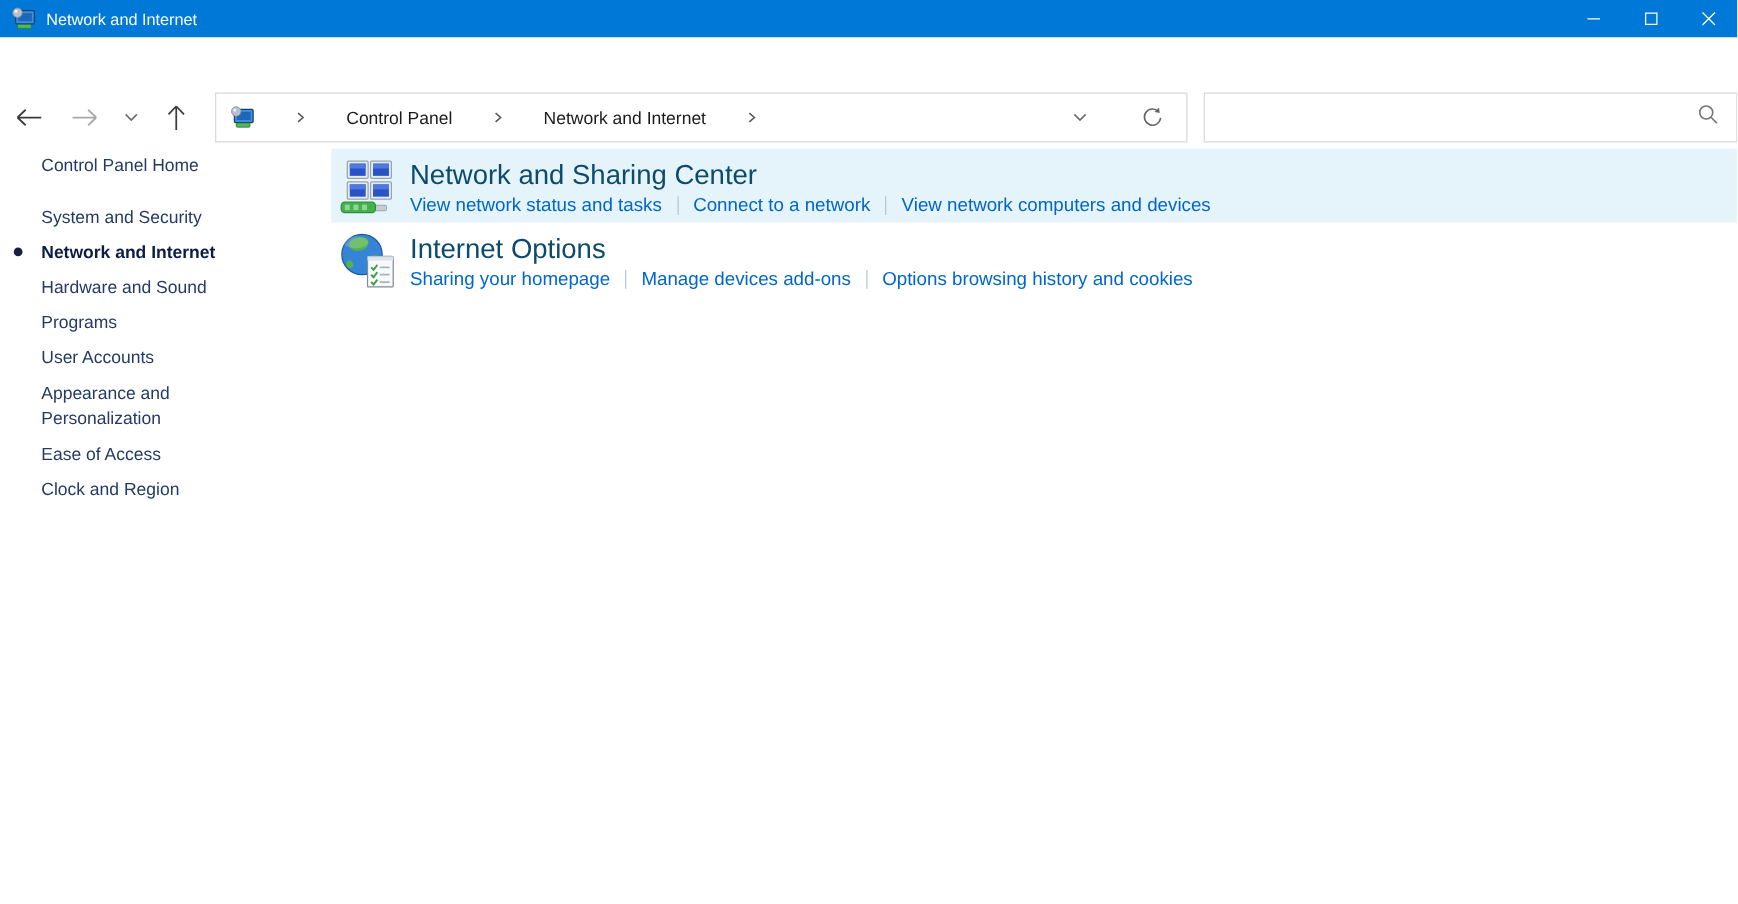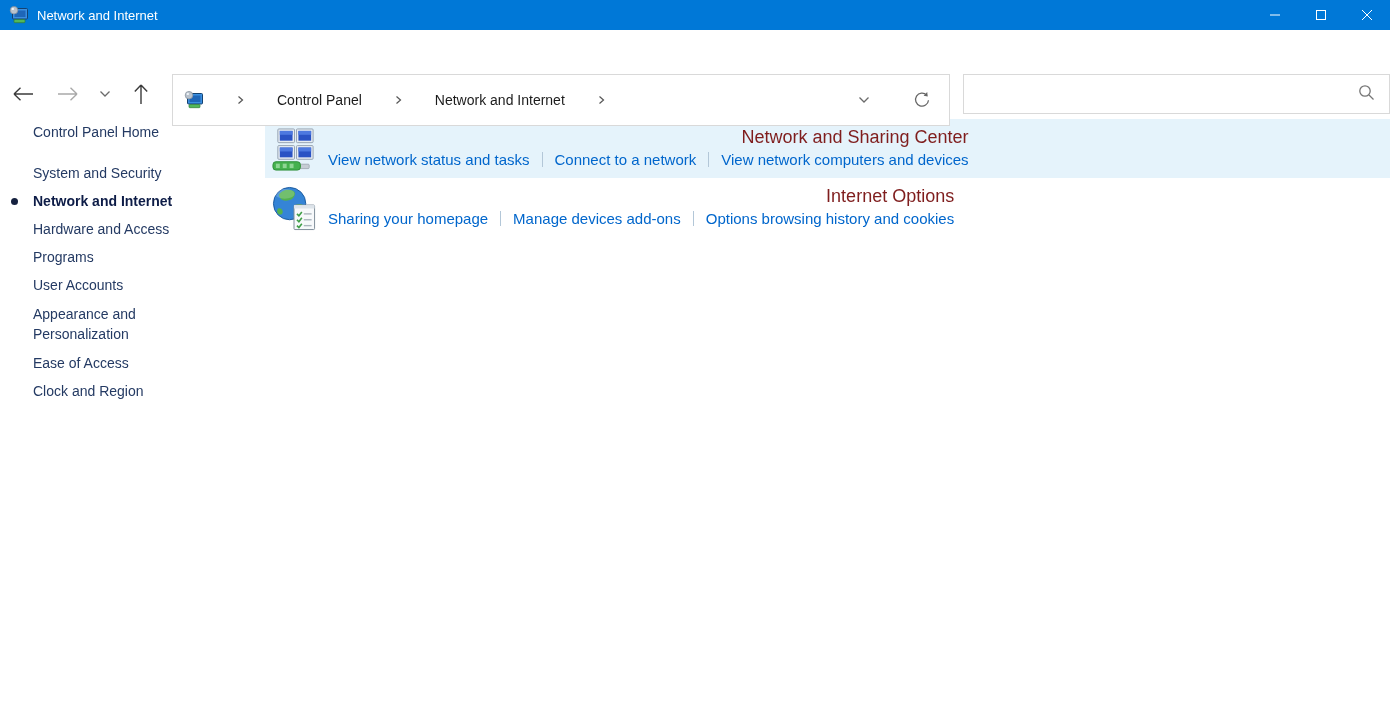--- a/index.html
+++ b/index.html
@@ -21,21 +21,21 @@
   .navbar { height:66px; position:relative; background:#ffffff; }
   .nav-btn {
     position:absolute; top:49px; width:32px; height:30px; border:none; background:transparent;
     display:flex; align-items:center; justify-content:center; cursor:pointer;
   }
   .nav-back { left:7px; }
   .nav-fwd { left:52px; }
   .nav-recent { left:91px; width:28px; }
   .nav-up { left:125px; }
   .addressbox {
-    position:absolute; left:172px; top:44px; width:778px; height:52px;
+    position:absolute; left:172px; top:44px; width:778px; height:40px;
     border:1px solid #d9d9d9; background:#fff; display:flex; align-items:center;gap:24px;
   }
   .addr-icon { width:20px; height:20px; margin-left:11px; flex:0 0 auto; }
   .crumb-sep { margin:0 9px; display:flex; align-items:center; }
   .crumb { font-size:14px; color:#1b1b1b; white-space:nowrap; cursor:default; }
   .addr-spacer { flex:1; }
   .addr-btn { width:34px; height:38px; border:none; background:transparent; display:flex; align-items:center; justify-content:center; cursor:pointer; }
   .addr-refresh { margin-right:10px; }
   .searchbox {
     position:absolute; left:963px; top:44px; width:427px; height:40px;
@@ -57,21 +57,21 @@
   .side-item.active { font-weight:bold; color:#0d1c47; }
   .side-item.wrap { max-width:150px; line-height:20px; }
   .side-bullet {
     position:absolute; left:11px; top:11px; width:7px; height:7px; border-radius:50%;
     background:#15213f;
   }
   .content { flex:1; padding-top:23px; }
   .category { min-height:58px; display:flex; align-items:flex-start; padding:5px 10px 5px 6px; }
   .category.highlighted { background:#e5f3fb; }
   .cat-icon { width:47px; height:47px; margin:2px 10px 0 0; flex:0 0 auto; }
-  .cat-title { font-size:18px; color:#7f1d1d; margin:3px 0 3px 0; cursor:pointer; white-space:nowrap;text-align:right; }
+  .cat-title { font-size:22px; color:#0c4a6e; margin:3px 0 3px 0; cursor:pointer; white-space:nowrap; }
   .cat-links { display:flex; align-items:center; }
   .cat-link { font-size:15px; color:#0066cc; cursor:pointer; white-space:nowrap; }
   .link-sep { width:0; height:15px; border-left:1px solid #b3c7d8; margin:0 12px; }
 </style>
 </head>
 <body>
 
 <div class="window">
 
   <div class="titlebar">
@@ -179,21 +179,21 @@
   </div>
 
   <div class="body">
 
     <div class="sidebar">
       <div class="side-item home">Control Panel Home</div>
       <div class="side-item">System and Security</div>
       <div class="side-item active">
         <span class="side-bullet"></span><span>Network and Internet</span>
       </div>
-      <div class="side-item">Hardware and Access</div>
+      <div class="side-item">Hardware and Sound</div>
       <div class="side-item">Programs</div>
       <div class="side-item">User Accounts</div>
       <div class="side-item wrap">Appearance and Personalization</div>
       <div class="side-item">Ease of Access</div>
       <div class="side-item">Clock and Region</div>
     </div>
 
     <div class="content">
 
       <div class="category highlighted">

